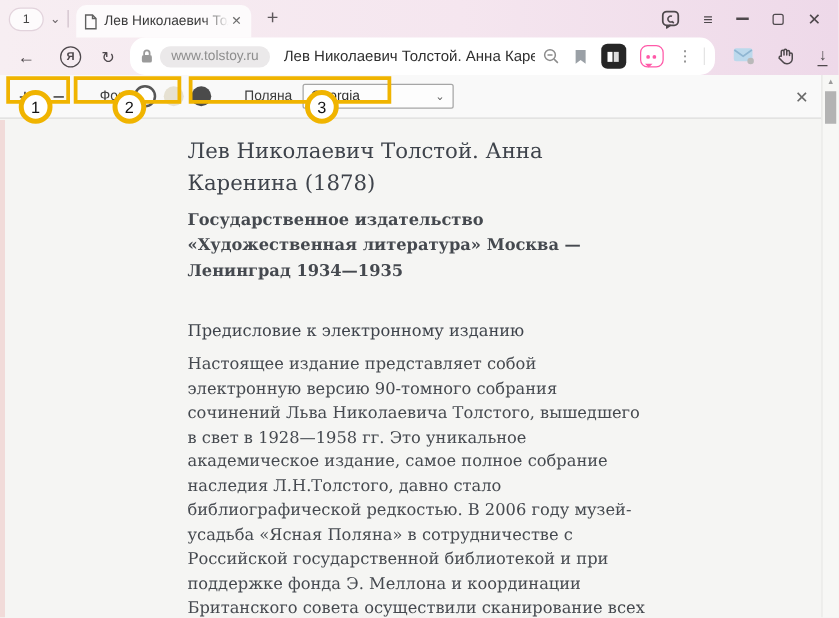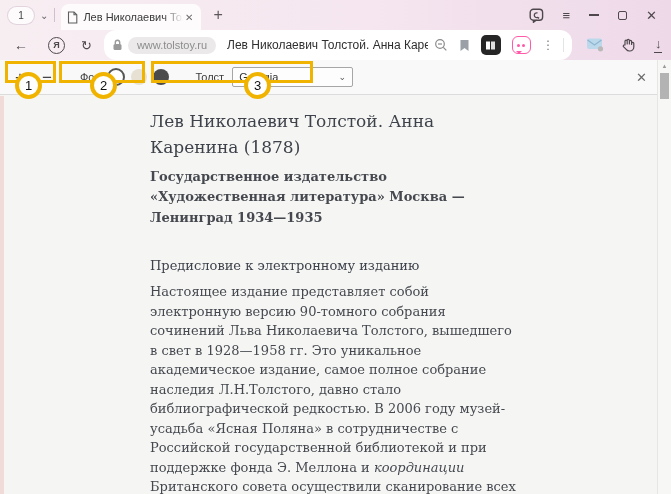--- a/index.html
+++ b/index.html
@@ -103,21 +103,21 @@
   .content { position:absolute; top:96px; left:0; right:14px; bottom:0; background:#f5f5f3; overflow:hidden; }
   .edge-strip { position:absolute; top:96px; left:0; width:4px; bottom:0; background:#f1dbd9; }
   .article {
     margin:8px 0 0 150px; width:372px;
     font-family:"DejaVu Serif","Liberation Serif",serif; color:#45494f;
   }
   .a-title { font-size:17px; font-weight:400; line-height:1.55; color:#3e434b;margin-top:12px; }
   .a-pub { margin-top:6px; font-size:13px; font-weight:bold; line-height:1.6; }
   .a-h2 { margin-top:29px; font-size:13px; font-weight:400; color:#3e434b; }
   .a-body { margin-top:9px; font-size:13px; line-height:1.5; }
-  .a-body .it { font-style:italic; }
+  .a-body .it { }
   
   .ann-rect { position:absolute; border:3px solid #f0b400; background:transparent; }
   .ann-rect1 { left:5px;  top:61px; width:51px;  height:22px; }
   .ann-rect2 { left:59px; top:61px; width:86px;  height:22px; }
   .ann-rect3 { left:151px;top:61px; width:162px; height:22px; }
   .ann-circle {
     position:absolute; width:27px; height:27px; border-radius:50%;
     background:#ffffff; border:4px solid #f0b400;
     display:flex; align-items:center; justify-content:center;
     font-family:"Liberation Sans",sans-serif; font-size:13px; color:#111; top:72px;
@@ -221,21 +221,21 @@
 
 <div class="readerbar">
   <span class="fs-btn fs-plus">+</span>
   <span class="fs-btn fs-minus">−</span>
   <span class="bg-label">Фон</span>
   <div class="bg-circles">
     <span class="bg-circle bg-white"></span>
     <span class="bg-circle bg-sepia"></span>
     <span class="bg-circle bg-dark"></span>
   </div>
-  <span class="font-label">Толст</span>
+  <span class="font-label">Поляна</span>
   <div class="font-select">
     <span>Georgia</span>
     <span class="chev">⌄</span>
   </div>
   <span class="reader-close">✕</span>
 </div>
 
 <div class="scrollbar">
   <div class="scroll-up">▲</div>
   <div class="scroll-thumb"></div>

